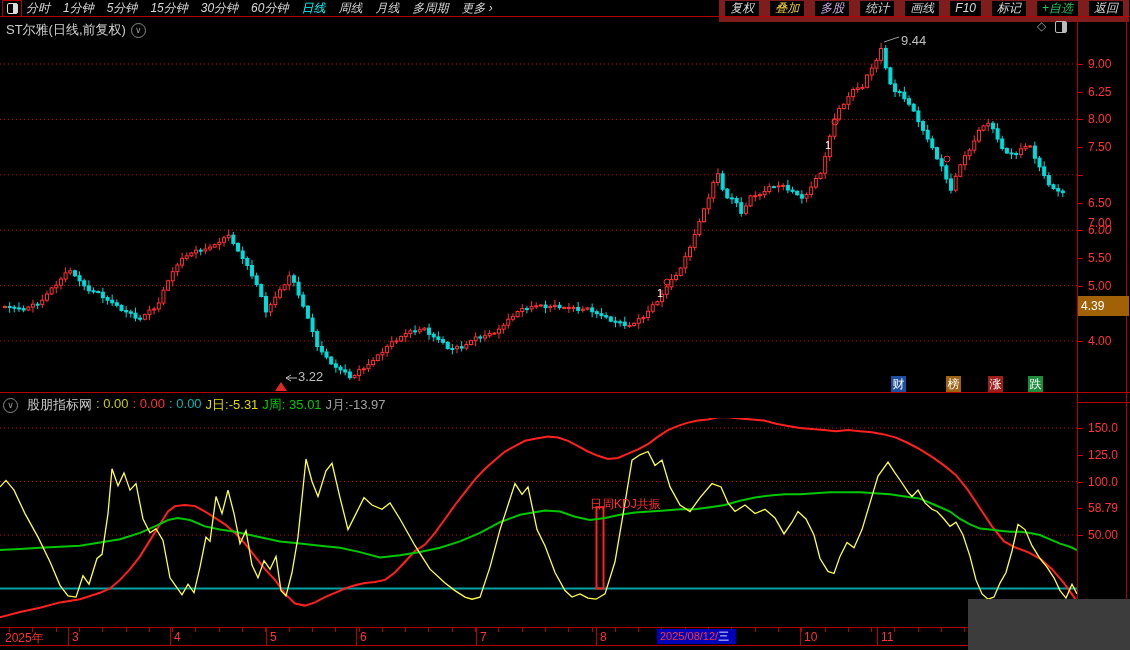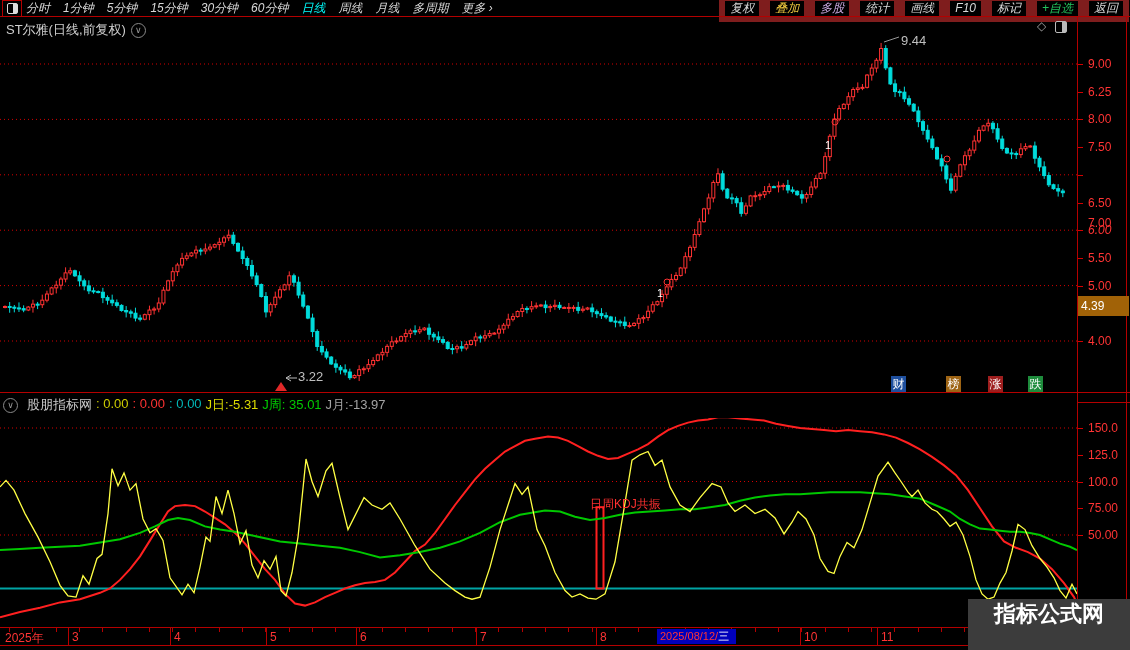--- a/index.html
+++ b/index.html
@@ -624,21 +624,21 @@
       <rect x="596.5" y="89.18" width="7" height="81.32" stroke="#ff2020" stroke-width="2" fill="none"></rect>
       <polyline points="0,199.4 20,194.0 40,189.8 60,184.4 80,181.2 100,174.8 110,170.5 120,161.9 130,151.2 140,138.4 150,122.4 160,106.3 168,93.5 175,88.1 185,87.0 195,88.1 205,93.5 215,99.9 225,106.3 235,114.9 245,125.6 255,138.4 265,151.2 275,161.9 285,175.9 295,185.5 305,187.6 315,184.4 325,179.1 335,174.8 345,170.5 355,167.3 365,165.1 375,164.1 385,161.9 395,154.5 405,143.8 415,133.0 425,126.6 435,114.9 445,101.0 455,87.0 465,74.2 475,61.4 485,50.7 495,42.1 505,33.5 515,28.2 525,22.8 535,20.7 548,18.6 558,19.6 568,22.8 578,28.2 588,33.5 598,37.8 608,41.0 618,40.0 628,35.7 638,31.4 648,26.1 658,18.6 668,12.1 678,7.9 688,4.6 698,2.5 708,1.4 718,-0.7 728,-0.7 740,0.4 752,1.4 764,2.5 776,5.7 788,7.9 800,10.0 812,11.1 824,12.1 836,13.2 848,12.1 860,13.2 872,14.3 884,16.4 896,19.6 908,25.0 920,31.4 932,38.9 944,47.4 956,57.1 968,72.1 980,90.3 992,108.4 1004,123.4 1016,129.8 1028,134.1 1040,140.5 1052,151.2 1064,165.1 1074,179.1 1077,185.5" fill="none" stroke="#ff2020" stroke-width="2"></polyline>
       <polyline points="0,132.0 20,130.9 40,129.8 60,128.8 80,127.7 100,124.5 120,121.3 140,114.9 155,108.4 168,102.0 178,99.9 190,102.0 205,108.4 220,111.6 235,113.8 250,117.0 265,120.2 280,123.4 300,125.6 320,127.7 340,129.8 360,134.1 380,139.5 400,137.3 420,134.1 440,129.8 460,123.4 480,114.9 500,104.2 520,96.7 545,92.4 560,93.5 575,98.8 590,102.0 605,99.9 620,96.7 635,94.5 650,93.5 665,92.4 680,91.3 695,91.3 710,89.2 725,87.0 740,82.8 755,79.6 770,77.4 785,76.3 800,76.3 815,75.3 830,74.2 845,74.2 860,74.2 875,75.3 890,76.3 905,78.5 920,80.6 935,87.0 950,93.5 960,101.0 970,106.3 980,110.6 990,111.6 1000,112.7 1010,113.8 1020,113.8 1030,114.9 1040,117.0 1050,121.3 1060,125.6 1070,128.8 1077,132.0" fill="none" stroke="#00c800" stroke-width="2"></polyline>
       <polyline points="0,68.9 6,62.4 14,72.1 25,95.6 38,119.1 50,143.8 60,167.3 68,178.0 76,179.1 83,157.7 89,166.2 97,140.5 102,136.3 108,95.6 112,50.7 118,67.8 124,54.9 130,72.1 136,65.6 143,101.0 150,114.9 156,110.6 163,122.4 170,159.8 176,168.4 182,176.9 188,166.2 194,174.8 200,149.1 206,119.1 210,123.4 216,78.5 222,95.6 228,72.1 234,95.6 240,125.6 246,112.7 252,147.0 258,159.8 264,142.7 270,151.2 276,138.4 281,172.6 286,178.0 292,154.5 298,119.1 306,41.0 312,63.5 318,78.5 326,52.8 332,45.3 340,79.6 348,111.6 356,95.6 364,79.6 372,87.0 382,91.3 390,84.9 400,101.0 415,127.7 430,151.2 445,165.1 455,172.6 465,179.1 472,181.2 480,179.1 490,149.1 500,111.6 515,65.6 522,76.3 528,68.9 537,111.6 545,127.7 555,154.5 565,172.6 572,179.1 580,175.9 588,180.1 596,181.2 605,175.9 615,143.8 625,84.9 632,42.1 640,36.8 648,33.5 655,47.4 662,42.1 670,68.9 680,87.0 690,93.5 700,79.6 712,65.6 721,68.9 728,84.9 735,93.5 745,87.0 755,95.6 765,91.3 775,99.9 784,115.9 792,104.2 798,93.5 806,101.0 814,117.0 820,140.5 828,153.4 834,155.5 840,138.4 847,124.5 854,129.8 862,111.6 870,84.9 878,58.1 888,44.2 895,54.9 901,63.5 908,74.2 912,78.5 918,72.1 925,84.9 932,91.3 937,93.5 944,101.0 950,108.4 956,104.2 963,117.0 970,138.4 976,161.9 982,175.9 988,181.2 994,179.1 1000,165.1 1006,154.5 1012,133.0 1018,106.3 1025,111.6 1032,127.7 1040,140.5 1047,149.1 1054,159.8 1060,172.6 1066,180.1 1072,166.2 1077,175.9" fill="none" stroke="#ffff44" stroke-width="1.3"></polyline>
     </svg>
   <div class="signal-label">日周KDJ共振</div>
   <div id="ind-axis">
       <div class="tick" style="left: 1077px; top: 535px; width: 6px; height: 1px; background: rgb(212, 0, 0);"></div>
       <div class="axis-label" style="top: 528px;">50.00</div>
       <div class="tick" style="left: 1077px; top: 508.25px; width: 6px; height: 1px; background: rgb(212, 0, 0);"></div>
-      <div class="axis-label" style="top: 501.25px;">75.00</div>
+      <div class="axis-label" style="top: 501.25px;">58.79</div>
       <div class="tick" style="left: 1077px; top: 481.5px; width: 6px; height: 1px; background: rgb(212, 0, 0);"></div>
       <div class="axis-label" style="top: 474.5px;">100.0</div>
       <div class="tick" style="left: 1077px; top: 454.75px; width: 6px; height: 1px; background: rgb(212, 0, 0);"></div>
       <div class="axis-label" style="top: 447.75px;">125.0</div>
       <div class="tick" style="left: 1077px; top: 428px; width: 6px; height: 1px; background: rgb(212, 0, 0);"></div>
       <div class="axis-label" style="top: 421px;">150.0</div>
     </div>
 
   <div class="hline" style="top:627px;left:0;width:1130px;"></div>
   <div class="hline" style="top:645px;left:0;width:1130px;"></div>
@@ -710,17 +710,16 @@
   <div class="date-box">
     <span class="d">2025/08/12/</span><span class="w">三</span>
   </div>
 
   <div class="vline" style="left:1077px;top:17px;height:628px;"></div>
   <div class="vline" style="left:1126px;top:17px;height:628px;"></div>
 
   <div id="markers"></div>
 
   <div class="watermark">
-    <div class="wm1">指标公式网</div>
   </div>
 <div class="marker-one" style="left: 657px; top: 287px;">1</div>
     <div class="marker-one" style="left: 825px; top: 139px;">1</div>
   </div>
 
 </body></html>

